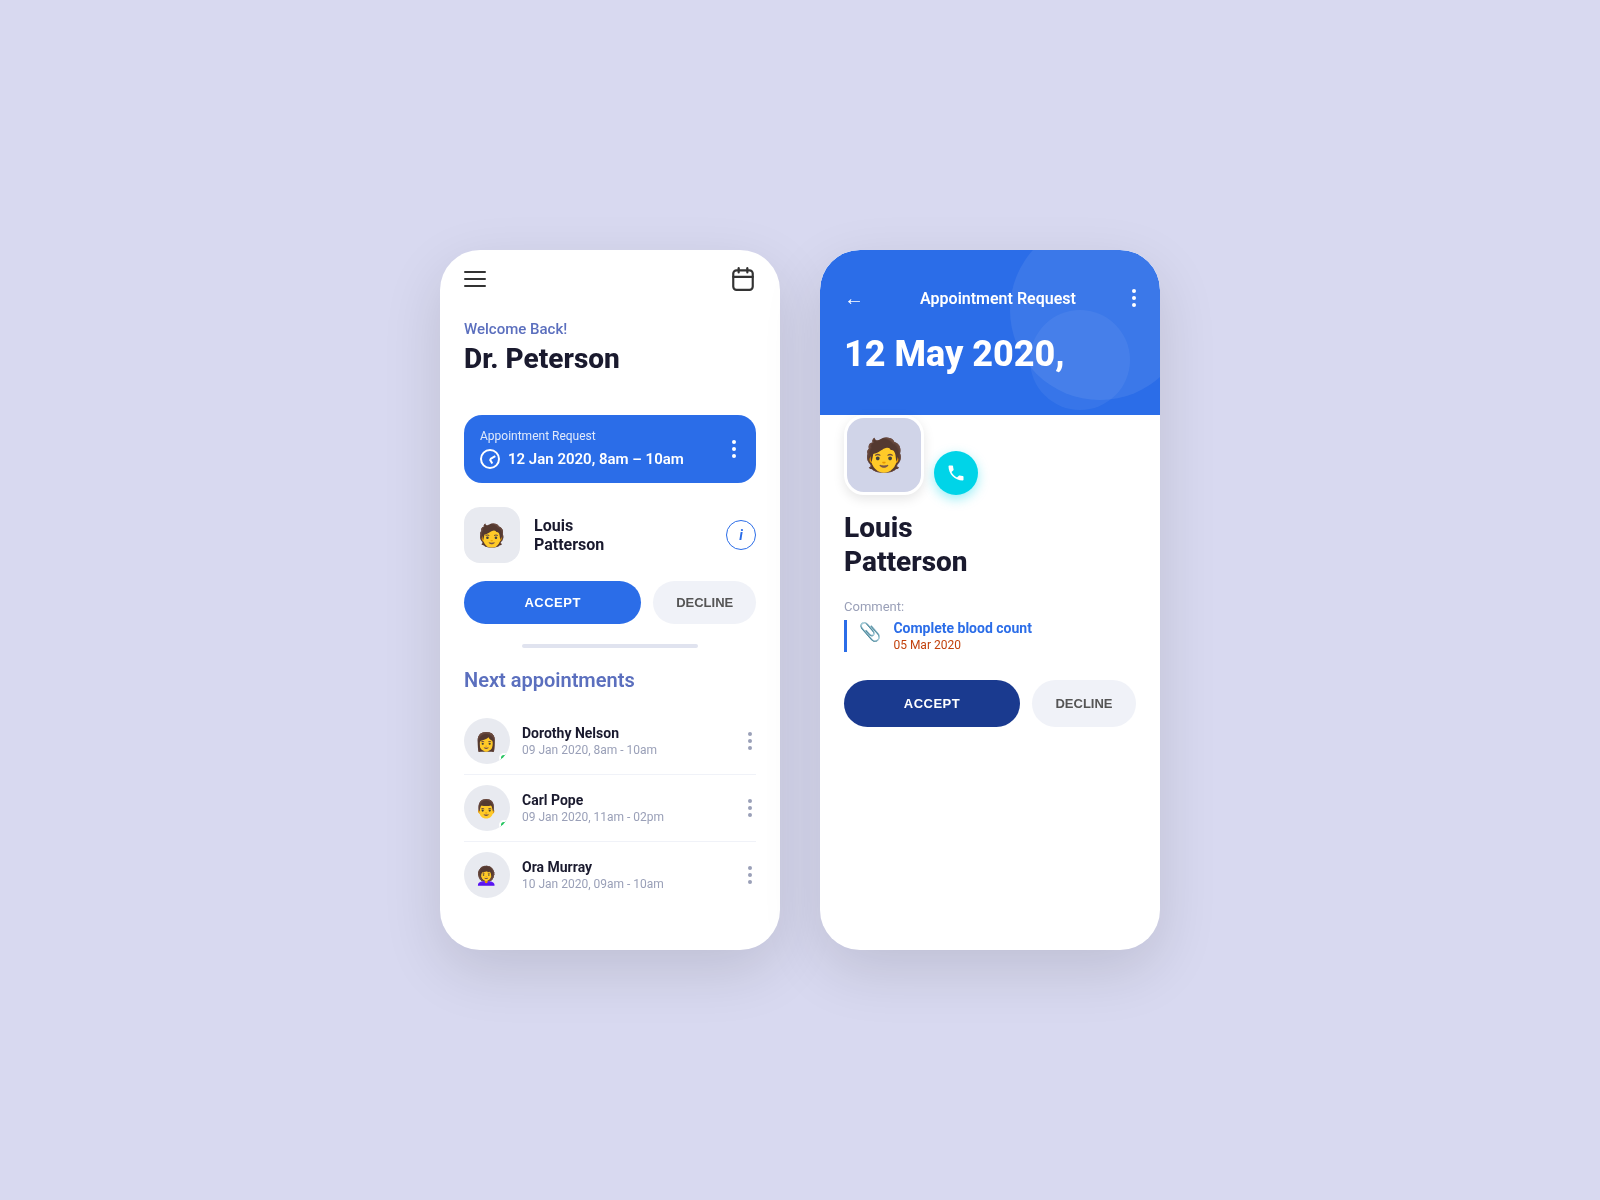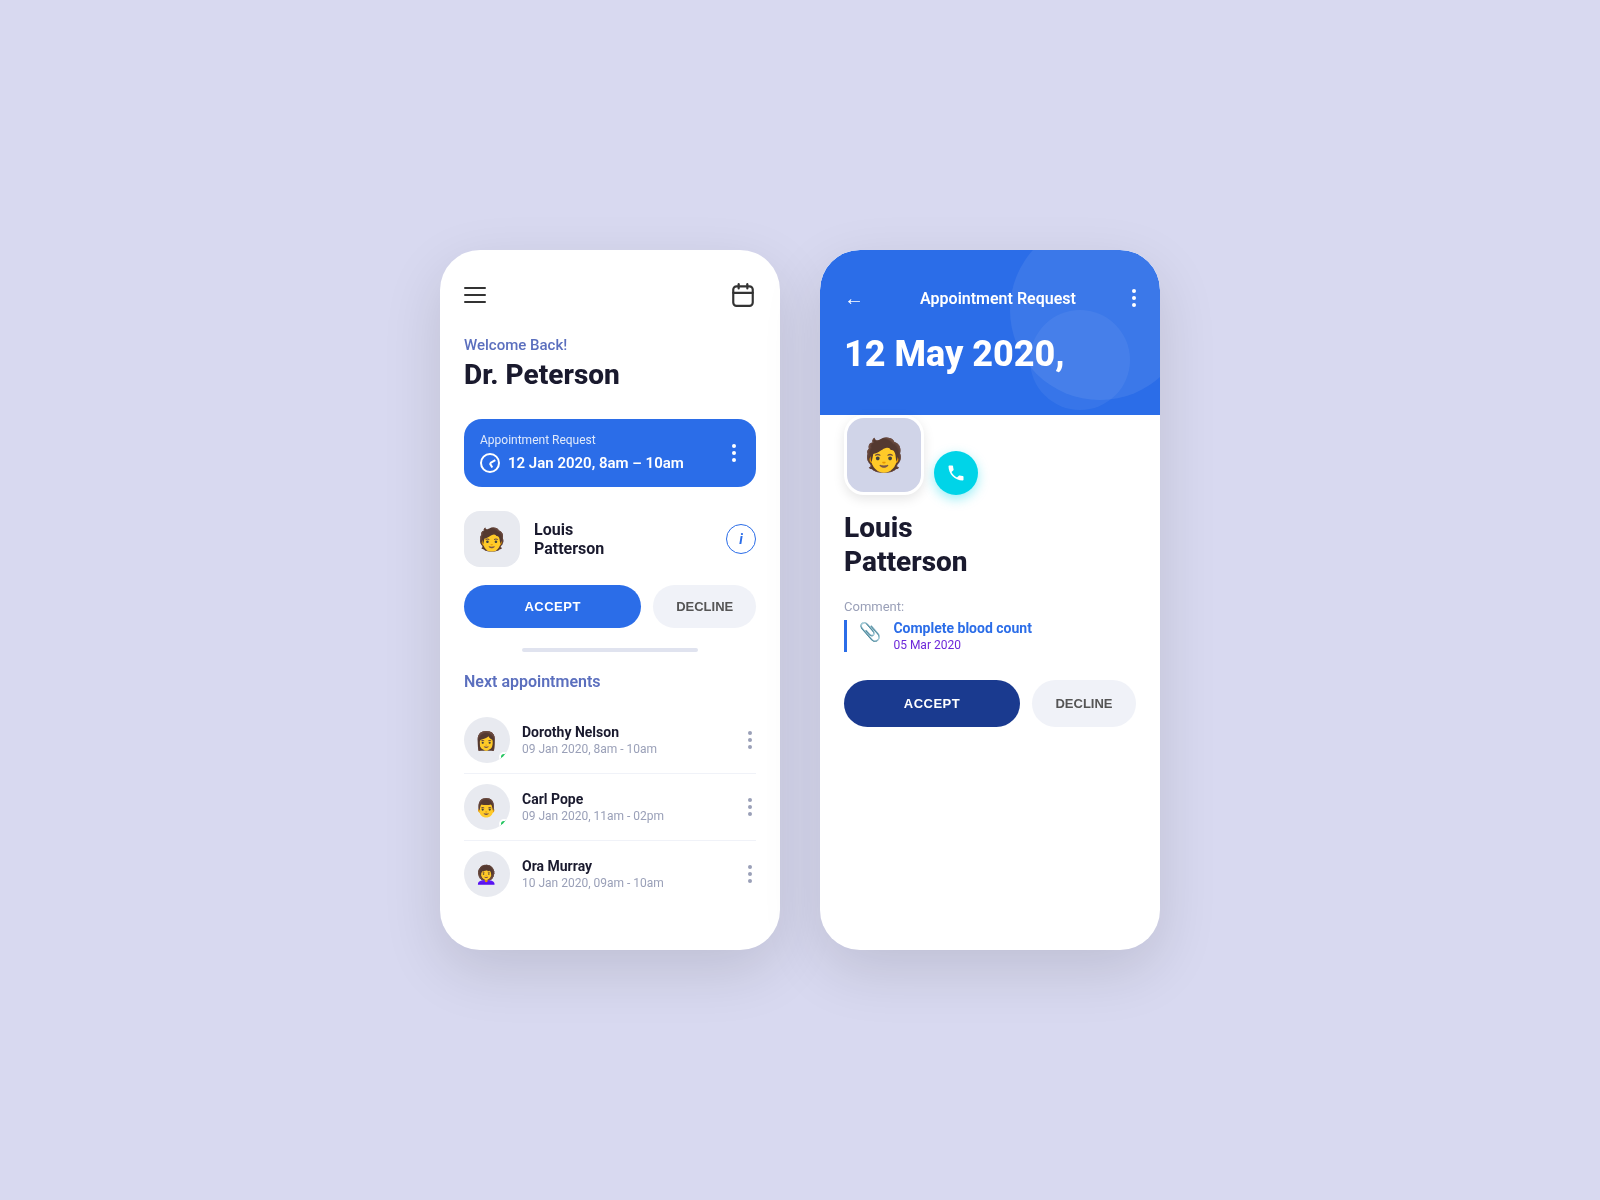--- a/index.html
+++ b/index.html
@@ -20,21 +20,21 @@
       min-height: 700px;
       background: #fff;
       border-radius: 40px;
       box-shadow: 0 20px 60px rgba(0,0,0,0.12);
       overflow: hidden;
       position: relative;
     }
 
     
     .phone1 {
-      padding: 32px 24px 24px;
+      padding: 16px 24px 24px;
     }
     .phone1-header {
       display: flex;
       justify-content: space-between;
       align-items: center;
       margin-bottom: 28px;
     }
     .hamburger-icon {
       display: flex;
       flex-direction: column;
@@ -56,21 +56,21 @@
     .welcome-text {
       color: #5b6fbe;
       font-size: 15px;
       font-weight: 500;
       margin-bottom: 4px;
     }
     .doctor-name {
       color: #1a1a2e;
       font-size: 28px;
       font-weight: 800;
-      margin-bottom: 28px;
+      margin-bottom: 40px;
     }
 
     
     .appt-card {
       background: #2b6de8;
       border-radius: 18px;
       padding: 14px 16px;
       color: #fff;
       display: flex;
       justify-content: space-between;
@@ -210,21 +210,21 @@
     .scroll-bar {
       width: 60%;
       height: 4px;
       background: #e0e3ef;
       border-radius: 4px;
       margin: 0 auto 20px;
     }
 
     .next-label {
       color: #5b6fbe;
-      font-size: 16px;
+      font-size: 20px;
       font-weight: 600;
       margin-bottom: 16px;
     }
 
     
     .appt-list-item {
       display: flex;
       align-items: center;
       gap: 12px;
       padding: 10px 0;
@@ -431,21 +431,21 @@
       font-size: 18px;
       margin-top: 1px;
     }
     .attachment-name {
       font-size: 14px;
       font-weight: 700;
       color: #2b6de8;
     }
     .attachment-date {
       font-size: 12px;
-      color: #6d28d9;
+      color: #c2410c;
       margin-top: 2px;
     }
 
     
     .action-row2 {
       display: flex;
       gap: 12px;
     }
     .btn-accept2 {
       flex: 2;

